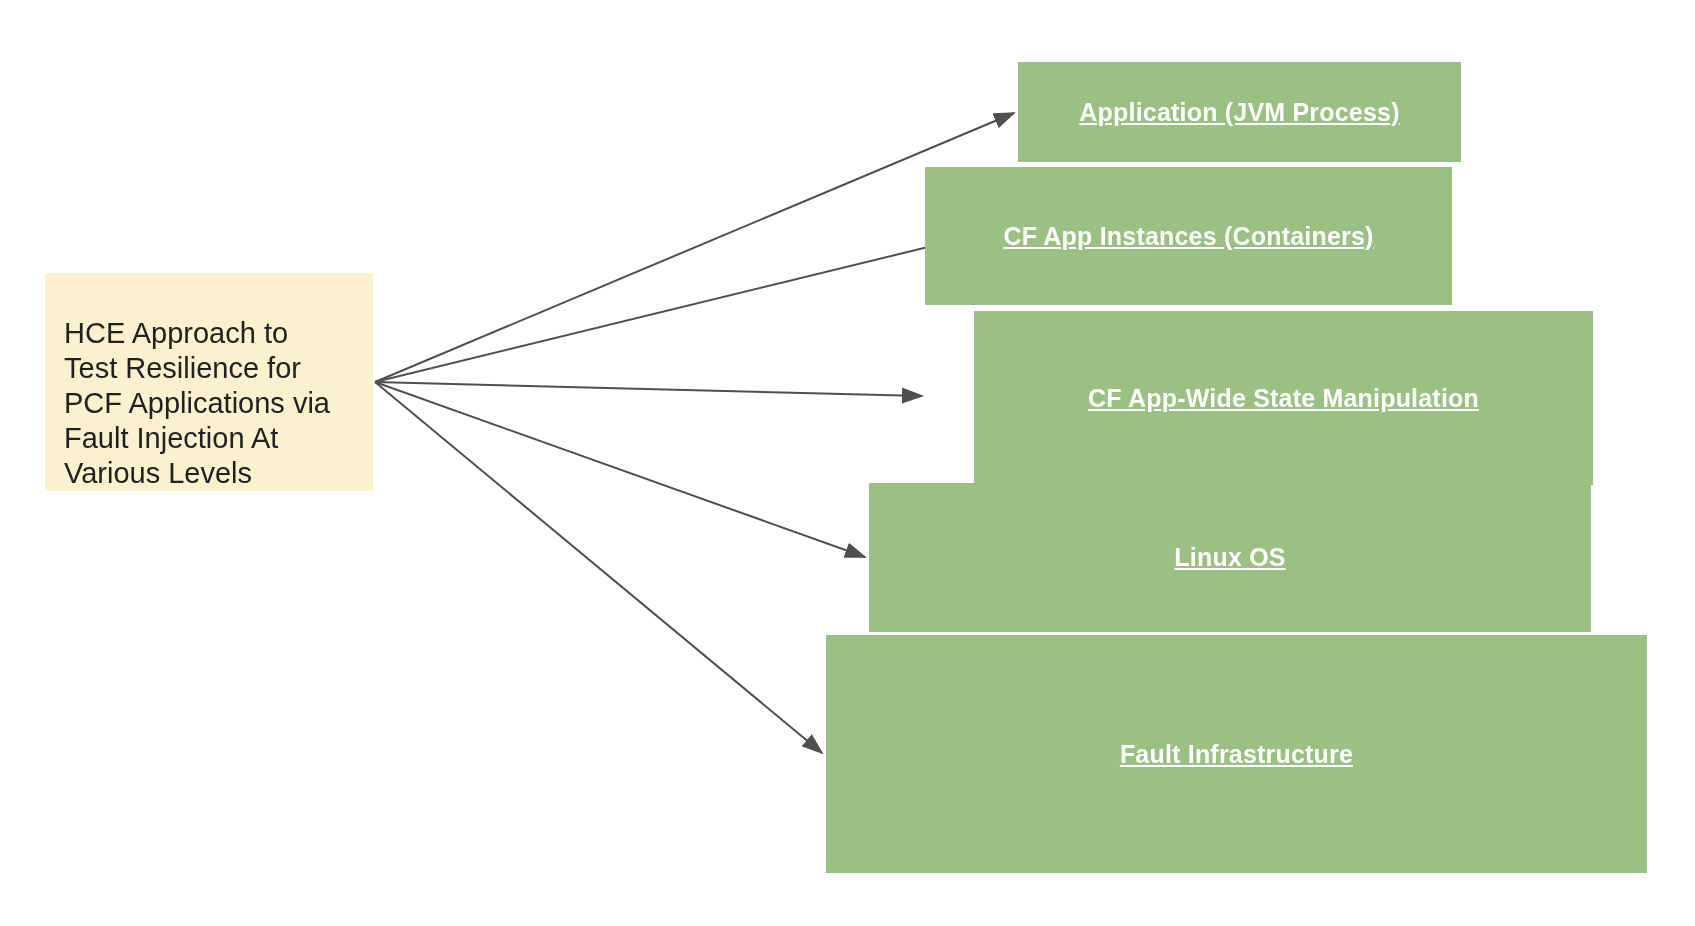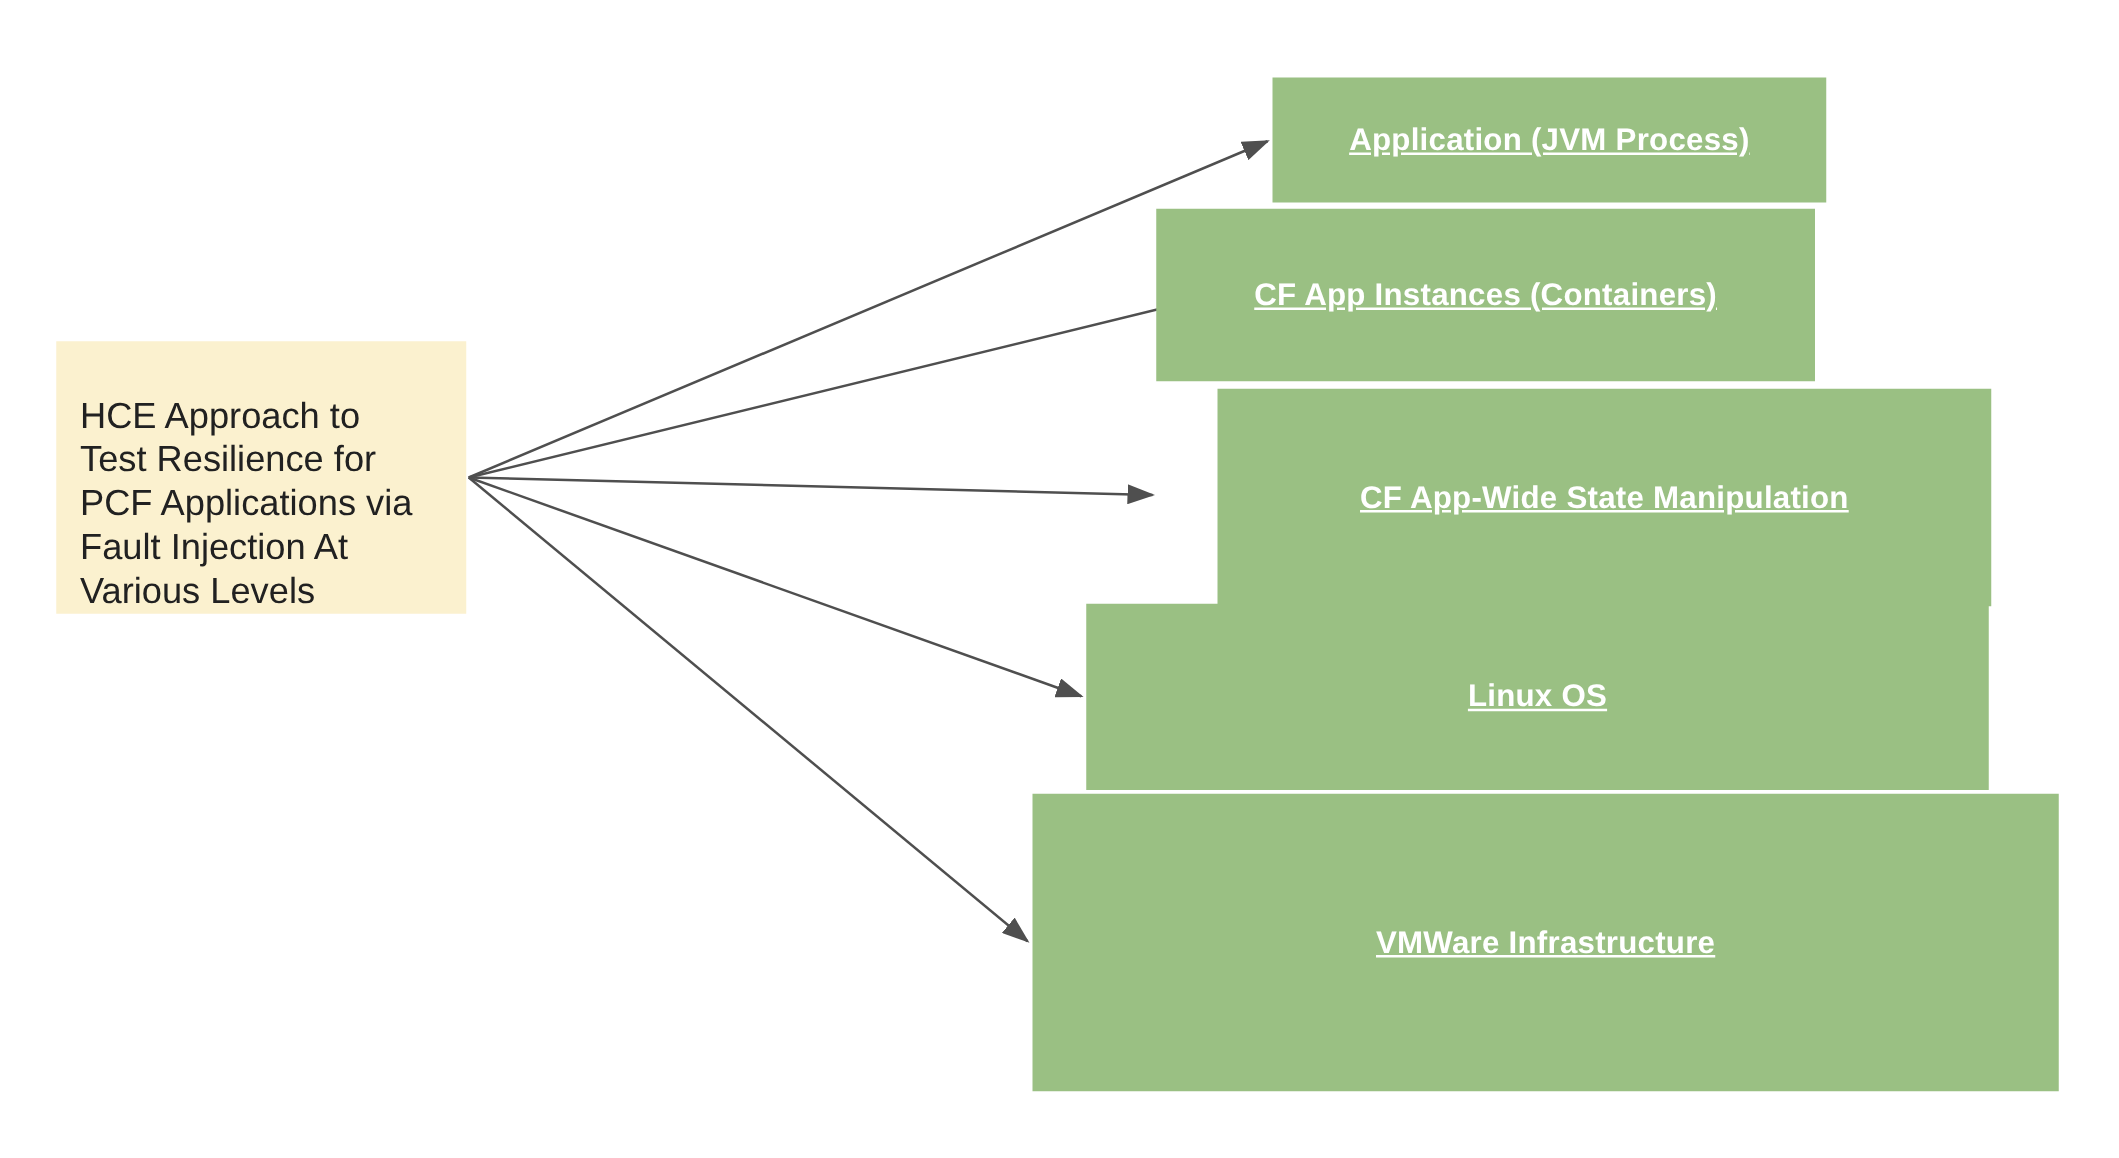--- a/index.html
+++ b/index.html
@@ -119,16 +119,16 @@
 
   <div class="level level-3">
     <span class="level-label">CF App-Wide State Manipulation</span>
   </div>
 
   <div class="level level-4">
     <span class="level-label">Linux OS</span>
   </div>
 
   <div class="level level-5">
-    <span class="level-label">VMWare Infrastructure</span>
+    <span class="level-label">Fault Infrastructure</span>
   </div>
 
 </div>
 
 </body></html>

